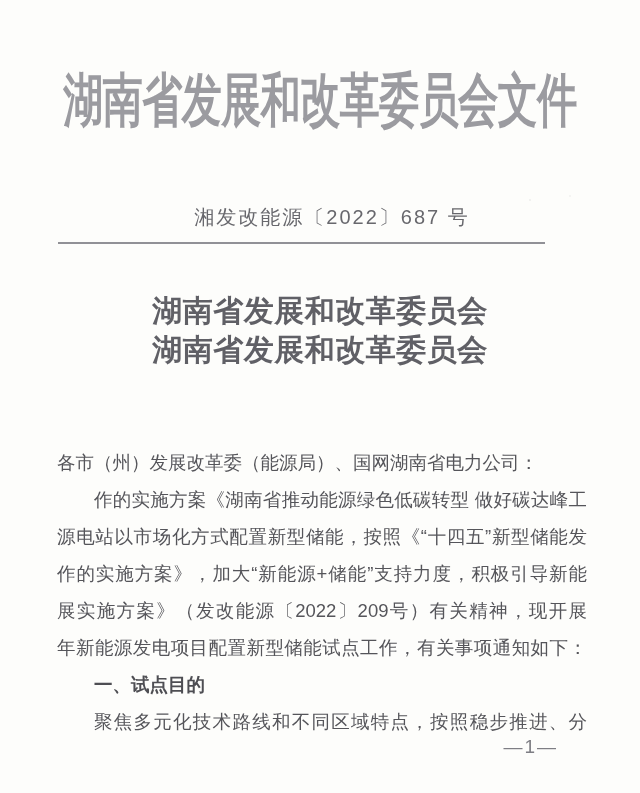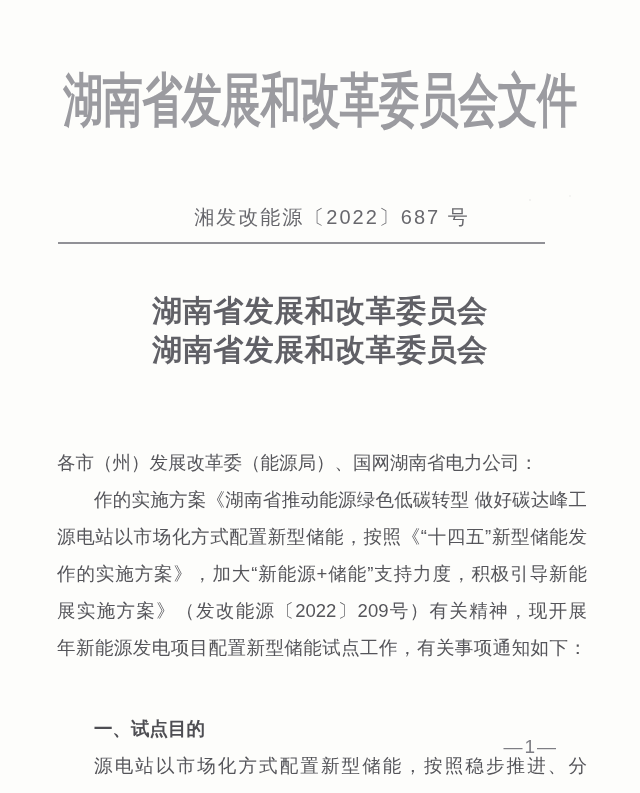--- a/index.html
+++ b/index.html
@@ -98,21 +98,20 @@
   .line.no-justify {
     text-align: right;
     text-align-last: left;
   }
   .line.indent {
     text-indent: 2em;
   }
   .line.bold {
     font-weight: bold;
     color: #4e4e53;
-    margin-top: 44px;
   }
 
   .page-number {
     position: absolute;
     top: 736px;
     right: 82px;
     font-size: 19px;
     color: #7e7e84;
     letter-spacing: 2px;
     white-space: nowrap;
@@ -135,18 +134,18 @@
   </div>
 
   <div class="body-text">
     <div class="line no-justify">各市（州）发展改革委（能源局）、国网湖南省电力公司：</div>
     <div class="line indent">作的实施方案《湖南省推动能源绿色低碳转型 做好碳达峰工</div>
     <div class="line">源电站以市场化方式配置新型储能，按照《“十四五”新型储能发</div>
     <div class="line">作的实施方案》，加大“新能源+储能”支持力度，积极引导新能</div>
     <div class="line">展实施方案》（发改能源〔2022〕209号）有关精神，现开展2022</div>
     <div class="line">年新能源发电项目配置新型储能试点工作，有关事项通知如下：</div>
     <div class="line indent bold no-justify">一、试点目的</div>
-    <div class="line indent">源电站以市场化方式配置新型储能，按照稳步推进、分</div>
+    <div class="line indent">聚焦多元化技术路线和不同区域特点，按照稳步推进、分</div>
   </div>
 
   <div class="page-number">—1—</div>
 
 </div>
 
 </body></html>

